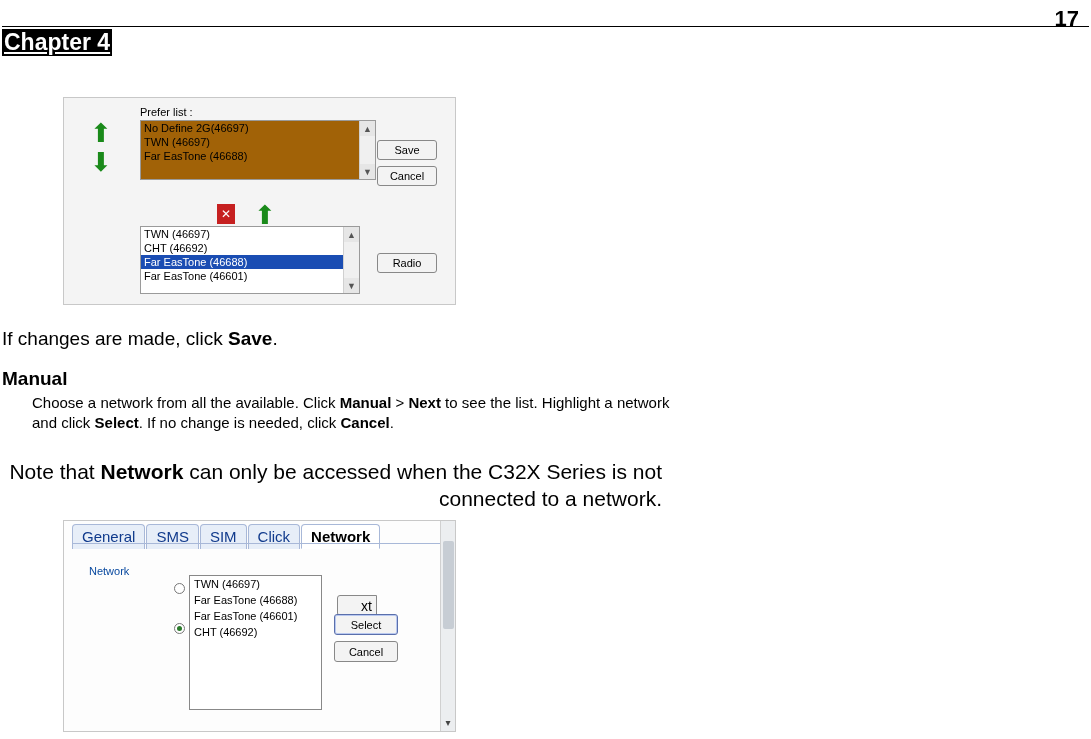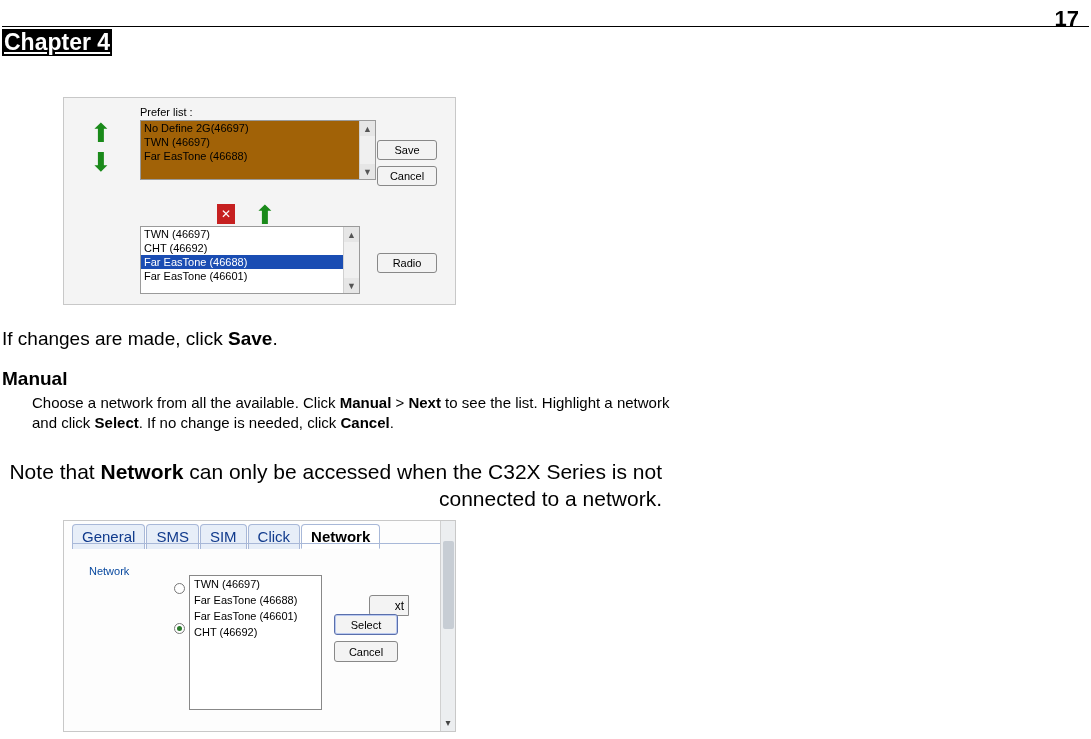--- a/index.html
+++ b/index.html
@@ -267,25 +267,24 @@
     .popup-list .item { padding: 2px 4px; white-space: nowrap; }
     .next-button-clipped {
       position: absolute;
       top: 74px;
       left: 273px;
       width: 40px;
       height: 21px;
       background: #f3f3f3;
       border: 1px solid #888;
       border-radius: 3px 0 0 3px;
-      font-size: 12px;
+      font-size: 14px;
       display: flex; align-items: center; justify-content: flex-end;
       padding-right: 4px;
       overflow: hidden;
-      margin-left: 32px;
     }
     .btn-select {
       position: absolute;
       top: 93px;
       left: 270px;
       width: 64px;
       height: 21px;
       background: #f3f3f3;
       border: 1px solid #5a6fab;
       border-radius: 3px;

